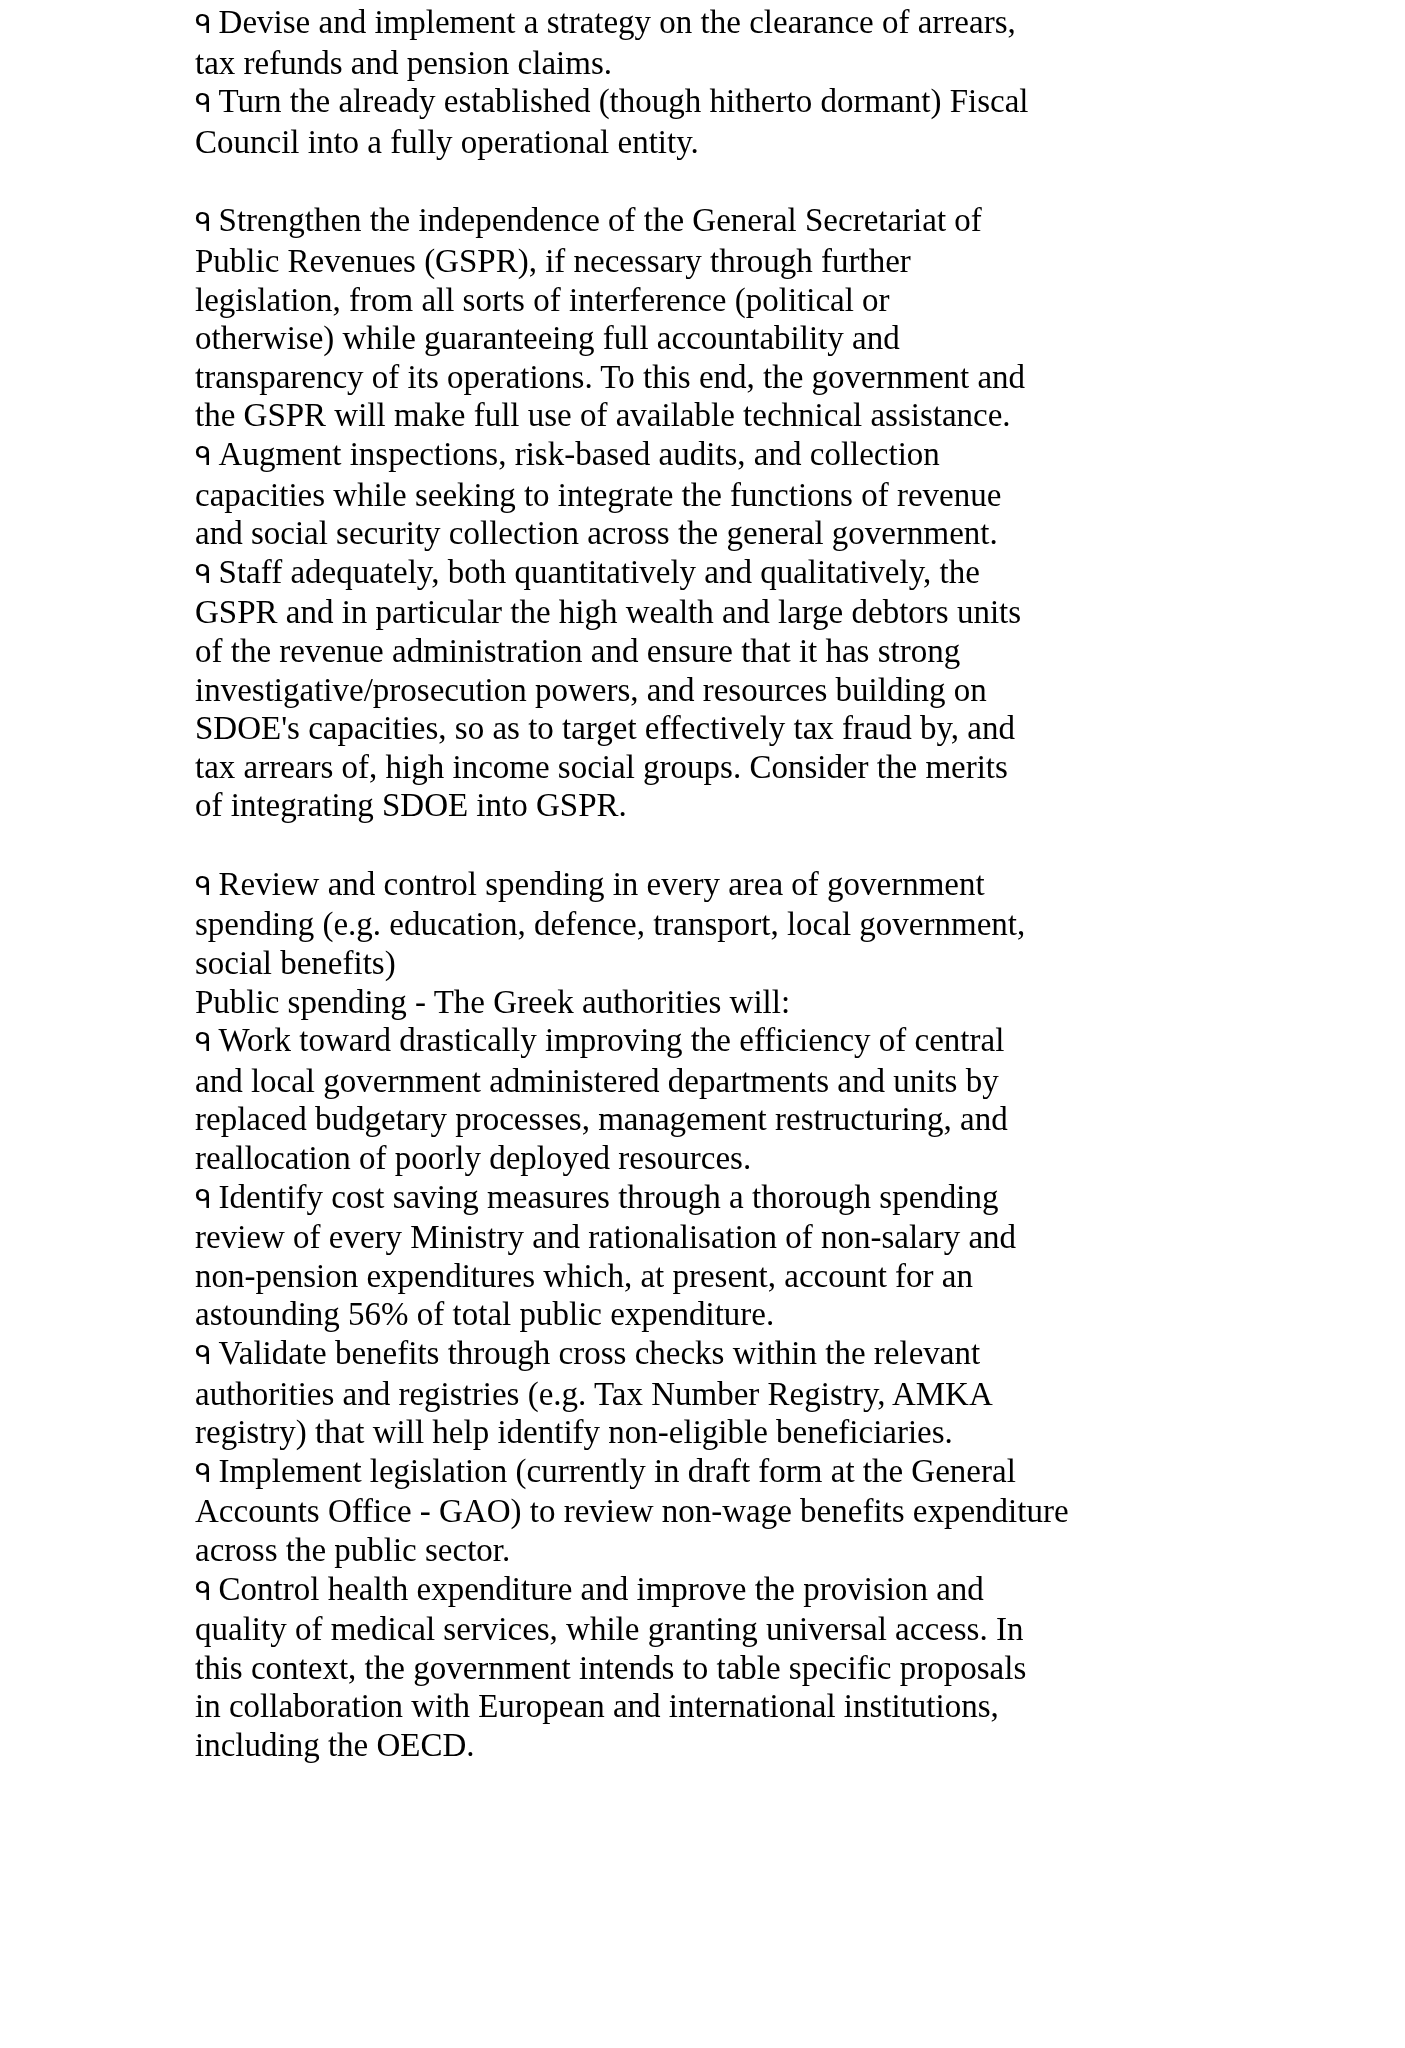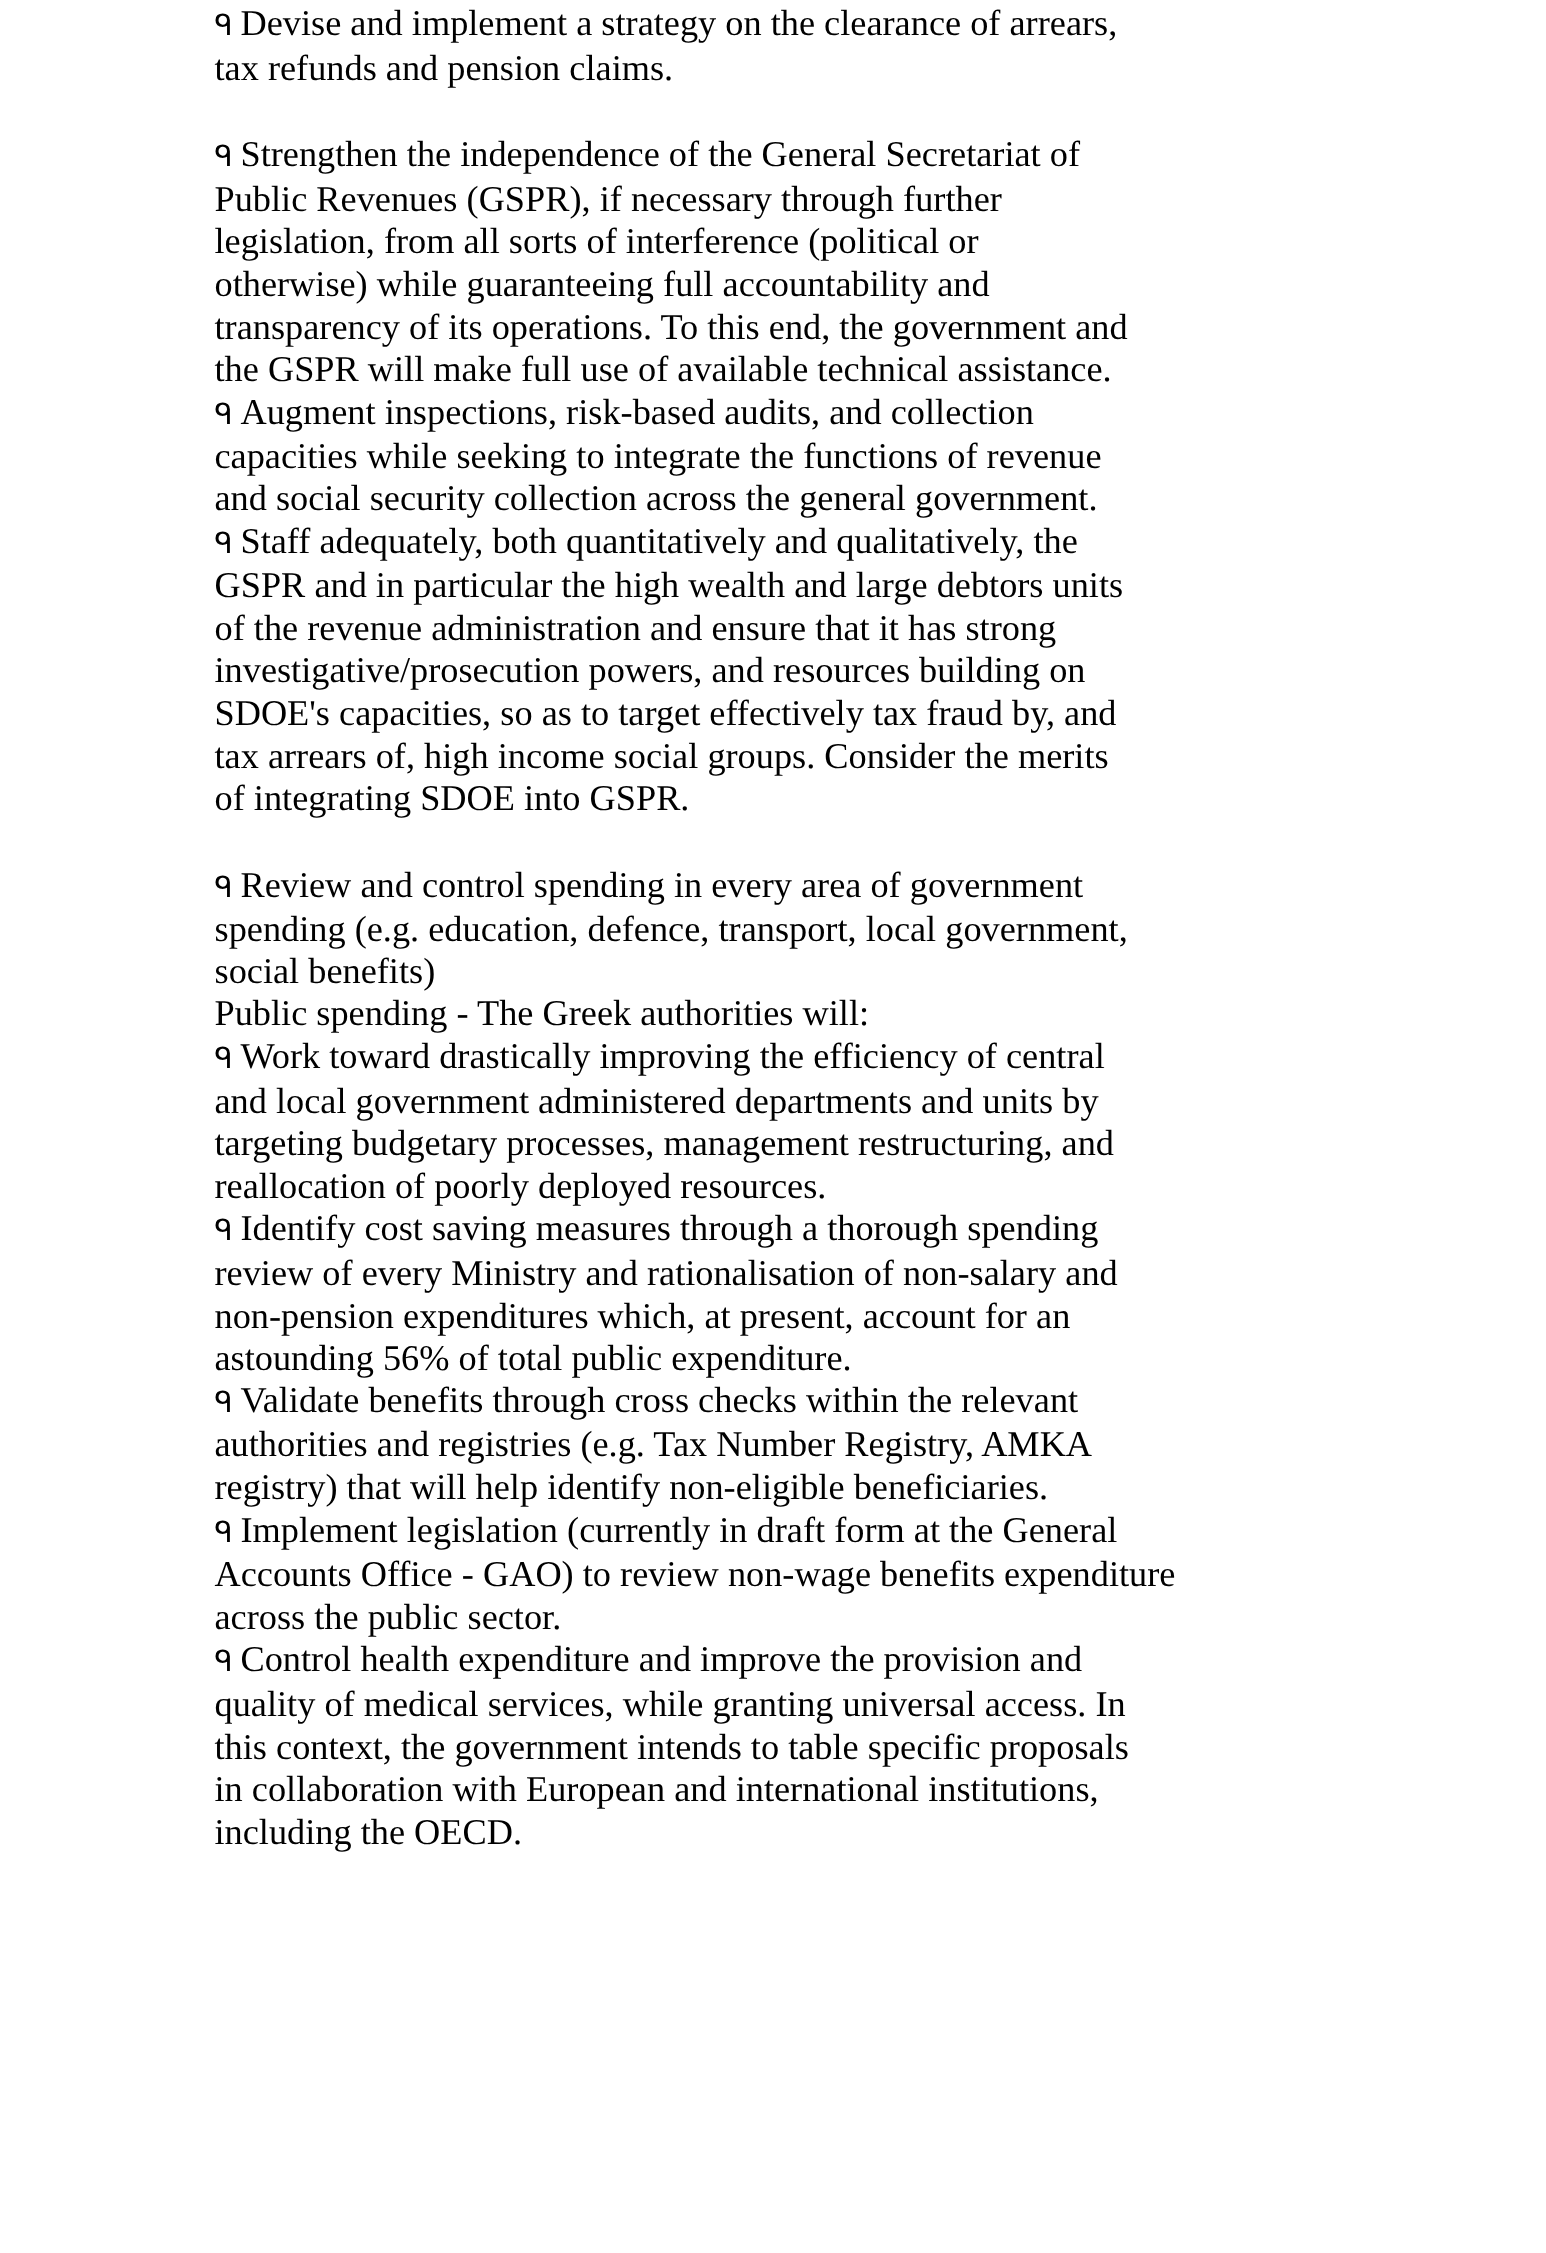--- a/index.html
+++ b/index.html
@@ -34,20 +34,22 @@
   }
 </style>
 </head>
 <body>
 
 <div class="page">
 
   <p class="para"><span class="bullet">ᑫ</span><span>Devise and implement a strategy on the clearance of arrears,
 tax refunds and pension claims.</span></p>
 
+  <p class="para"><span class="bullet">ᑫ</span><span>Turn the already established (though hitherto dormant) Fiscal
+Council into a fully operational entity.</span></p>
 
   <div class="spacer"></div>
 
 
 
   <p class="para"><span class="bullet">ᑫ</span><span>Strengthen the independence of the General Secretariat of
 Public Revenues (GSPR), if necessary through further
 legislation, from all sorts of interference (political or
 otherwise) while guaranteeing full accountability and
 transparency of its operations. To this end, the government and
@@ -68,21 +70,21 @@
   <div class="spacer"></div>
 
   <p class="para"><span class="bullet">ᑫ</span><span>Review and control spending in every area of government
 spending (e.g. education, defence, transport, local government,
 social benefits)</span></p>
 
   <p class="para"><span>Public spending - The Greek authorities will:</span></p>
 
   <p class="para"><span class="bullet">ᑫ</span><span>Work toward drastically improving the efficiency of central
 and local government administered departments and units by
-targeting budgetary processes, management restructuring, and
+replaced budgetary processes, management restructuring, and
 reallocation of poorly deployed resources.</span></p>
 
   <p class="para"><span class="bullet">ᑫ</span><span>Identify cost saving measures through a thorough spending
 review of every Ministry and rationalisation of non-salary and
 non-pension expenditures which, at present, account for an
 astounding 56% of total public expenditure.</span></p>
 
   <p class="para"><span class="bullet">ᑫ</span><span>Validate benefits through cross checks within the relevant
 authorities and registries (e.g. Tax Number Registry, AMKA
 registry) that will help identify non-eligible beneficiaries.</span></p>

